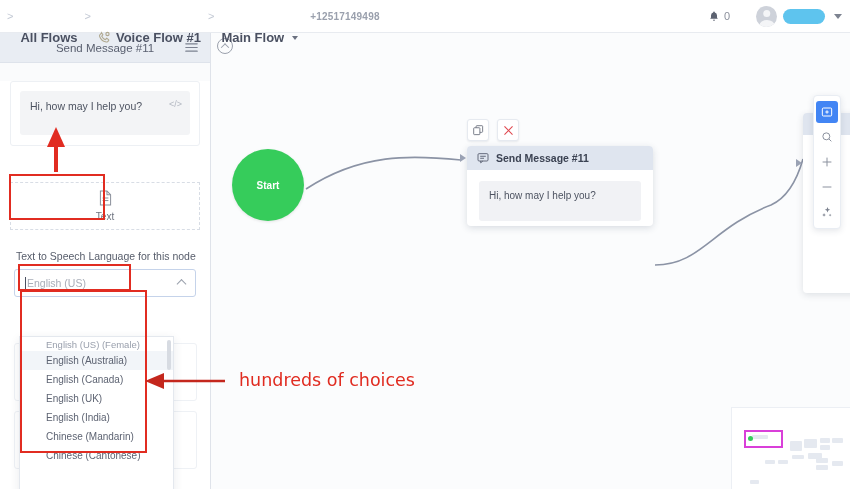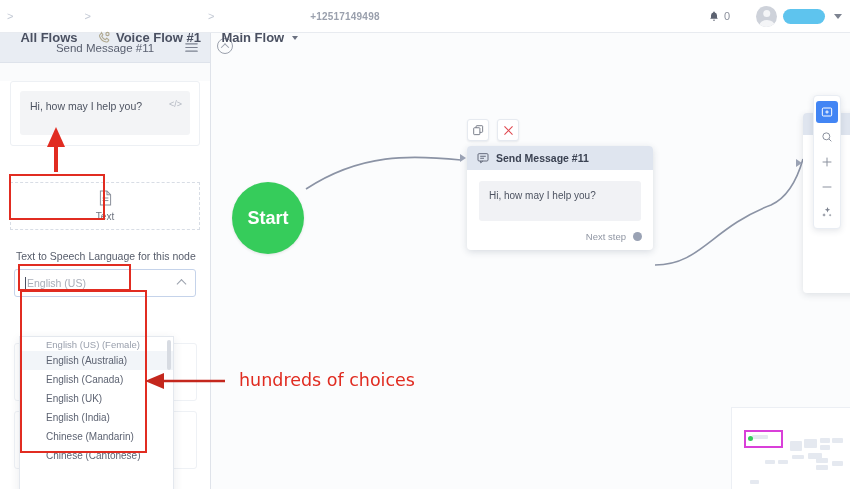--- a/index.html
+++ b/index.html
@@ -175,25 +175,25 @@
     border: none; border-radius: 3px; padding: 7px 17px; cursor: pointer;
   }
   .kebab-btn {
     width: 25px; height: 27px; border: 1px solid #dfe3ea; border-radius: 3px;
     background: #fff; display: flex; flex-direction: column; align-items: center;
     justify-content: center; gap: 2.5px; cursor: pointer;
   }
   .kebab-btn i { width: 2.6px; height: 2.6px; border-radius: 50%; background: #5b6170; display: block; }
 
   .start-node {
-    position: absolute; left: 21px; top: 149px;
+    position: absolute; left: 21px; top: 116px;
     width: 72px; height: 72px; border-radius: 50%;
     background: #36cc5b;
     display: flex; align-items: center; justify-content: center;
-    color: #fff; font-size: 18px; font-weight: 700;
+    color: #fff; font-size: 10px; font-weight: 700;
     box-shadow: 0 1px 3px rgba(0,0,0,.10);
   }
 
   .msg-node {
     position: absolute; left: 256px; top: 113px;
     width: 186px; background: #fff;
     border-radius: 4px; box-shadow: 0 2px 7px rgba(40,55,80,.16);
   }
   .mn-head {
     height: 24px; background: #dfe5ef; border-radius: 4px 4px 0 0;
@@ -407,24 +407,20 @@
         <svg width="12" height="12" viewBox="0 0 18 18" fill="none" stroke="#5b6273" stroke-width="1.4">
           <rect x="1.5" y="2.5" width="15" height="11" rx="1.6"></rect>
           <path d="M5.5 13.5 L5.5 16.3 L8.8 13.5"></path>
           <line x1="4.8" y1="6.4" x2="13.2" y2="6.4"></line>
             <line x1="4.8" y1="9.4" x2="10.5" y2="9.4"></line>
         </svg>
         <span class="mn-title">Send Message #11</span>
       </div>
       <div class="mn-body">
         <div class="mn-text">Hi, how may I help you?</div>
-      </div>
-      <div class="mn-foot">
-        <span>Next step</span>
-        <span class="mn-dot"></span>
       </div>
     </div>
 
     <div class="ghost-node">
       <div class="gn-head"></div>
       <div class="gn-inport"></div>
 
     </div>
 
     <div class="zoom-toolbar">

